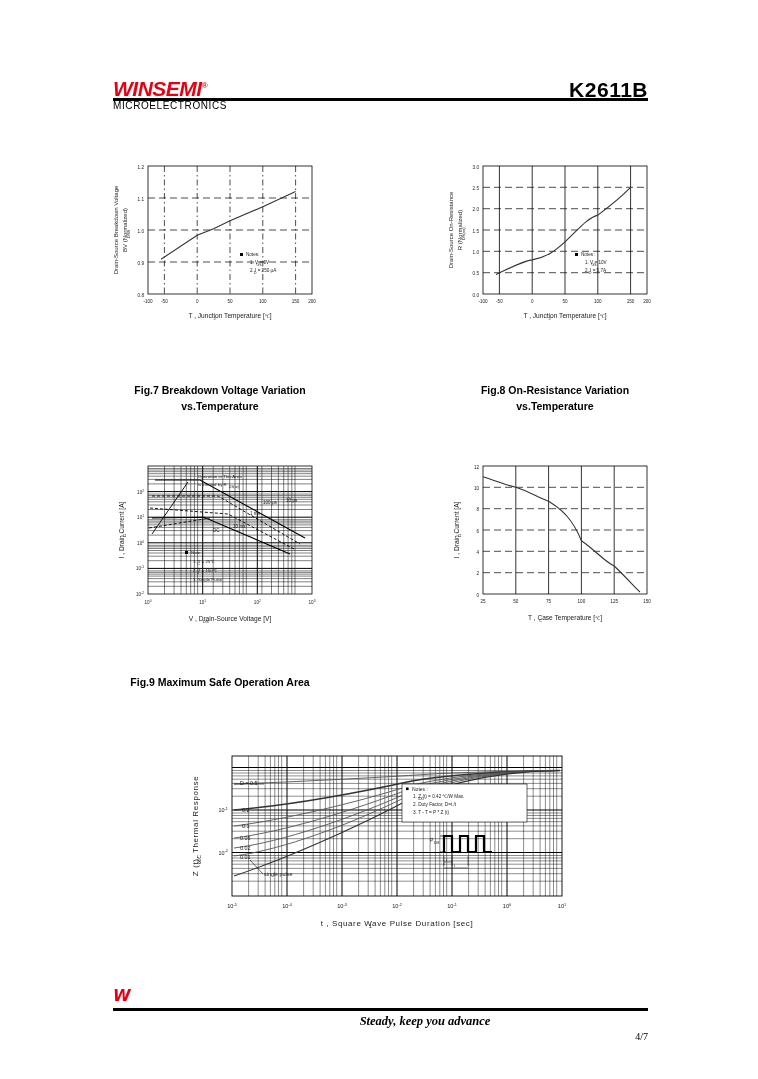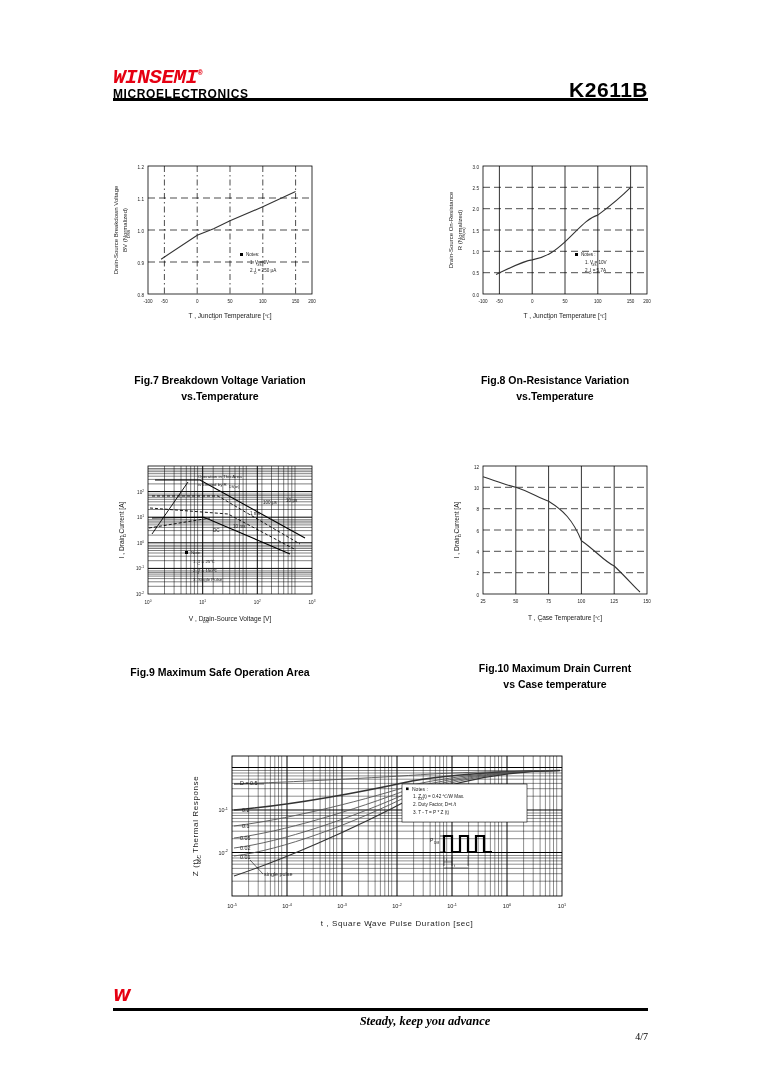--- a/index.html
+++ b/index.html
@@ -5,32 +5,32 @@
   html,body{margin:0;padding:0;background:#808080;}
   body{font-family:"Liberation Sans",sans-serif;}
   .page{
     position:relative;width:758px;height:1079px;background:#ffffff;
     margin:0 auto;overflow:hidden;
   }
   
   .header{position:absolute;left:0;top:0;width:758px;height:110px;}
   .logo{position:absolute;left:113px;top:62px;}
   .logo-main{font-size:21px;font-weight:bold;font-style:italic;color:#e60012;
-    letter-spacing:-0.5px;line-height:21px;font-family:Liberation Mono, monospace;}
+    letter-spacing:-0.5px;line-height:21px;font-family:Liberation Sans, sans-serif;margin-top:13px;}
   .logo-reg{font-size:8px;vertical-align:super;color:#e60012;font-style:normal;}
-  .logo-sub{font-size:12px;font-weight:bold;color:#000;letter-spacing:0.6px;
+  .logo-sub{font-size:10px;font-weight:normal;color:#000;letter-spacing:0.6px;
     line-height:11px;margin-top:1px;font-family:"Liberation Sans",sans-serif;}
   .partno{position:absolute;right:110px;top:78px;font-size:21px;font-weight:bold;
     color:#000;letter-spacing:0.5px;}
   .hrule{position:absolute;left:113px;top:98px;width:535px;height:0;
     border-top:2px solid #000;border-bottom:1px solid #000;}
   
   .fig{position:absolute;}
   .caption{position:absolute;text-align:center;font-size:10.5px;font-weight:bold;
-    color:#000;line-height:16px;}
+    color:#000;line-height:16px;margin-top:10px;}
   .cap2{display:block;}
   svg{display:block;}
   .gtxt{font-family:"Liberation Sans",sans-serif;fill:#1a1a1a;}
   
   .footer{position:absolute;left:0;top:1000px;width:758px;}
   .fmark{position:absolute;left:113px;top:-14px;font-size:16px;font-weight:bold;
     font-style:italic;color:#e60012;font-family:"DejaVu Sans",sans-serif;}
   .frule{position:absolute;left:113px;top:8px;width:535px;height:0;
     border-top:1px solid #000;border-bottom:2px solid #000;}
   .fpage{position:absolute;right:110px;top:-10px;font-size:10px;color:#000;
@@ -314,24 +314,20 @@
         <text x="113.6" y="145" font-size="4.6" text-anchor="middle">75</text>
         <text x="146.4" y="145" font-size="4.6" text-anchor="middle">100</text>
         <text x="179.2" y="145" font-size="4.6" text-anchor="middle">125</text>
         <text x="212" y="145" font-size="4.6" text-anchor="middle">150</text>
         <text x="130" y="162" font-size="6.6" text-anchor="middle">T  , Case Temperature [<tspan font-size="5">℃</tspan>]</text>
         <text x="104" y="164" font-size="4.2">C</text>
         <text transform="translate(24,72) rotate(-90)" font-size="6.6" text-anchor="middle">I , Drain Current [A]</text>
         <text transform="translate(26,79) rotate(-90)" font-size="4.2">D</text>
       </g>
     </svg>
-    <div class="caption" style="left:-3px;top:202px;width:246px;">
-      <span>Fig.10 Maximum Drain Current</span>
-      <span class="cap2">vs Case temperature</span>
-    </div>
   </div>
 
   <div class="fig" style="left:172px;top:748px;">
     <svg width="420" height="185" viewBox="0 0 420 185">
       <g class="gtxt">
         <rect x="60" y="8" width="330" height="140" fill="#fff" stroke="#000" stroke-width="0.9"></rect>
 
         <g stroke="#000" stroke-width="0.45">
           <line x1="76.6" y1="8" x2="76.6" y2="148"></line>
             <line x1="86.2" y1="8" x2="86.2" y2="148"></line>

